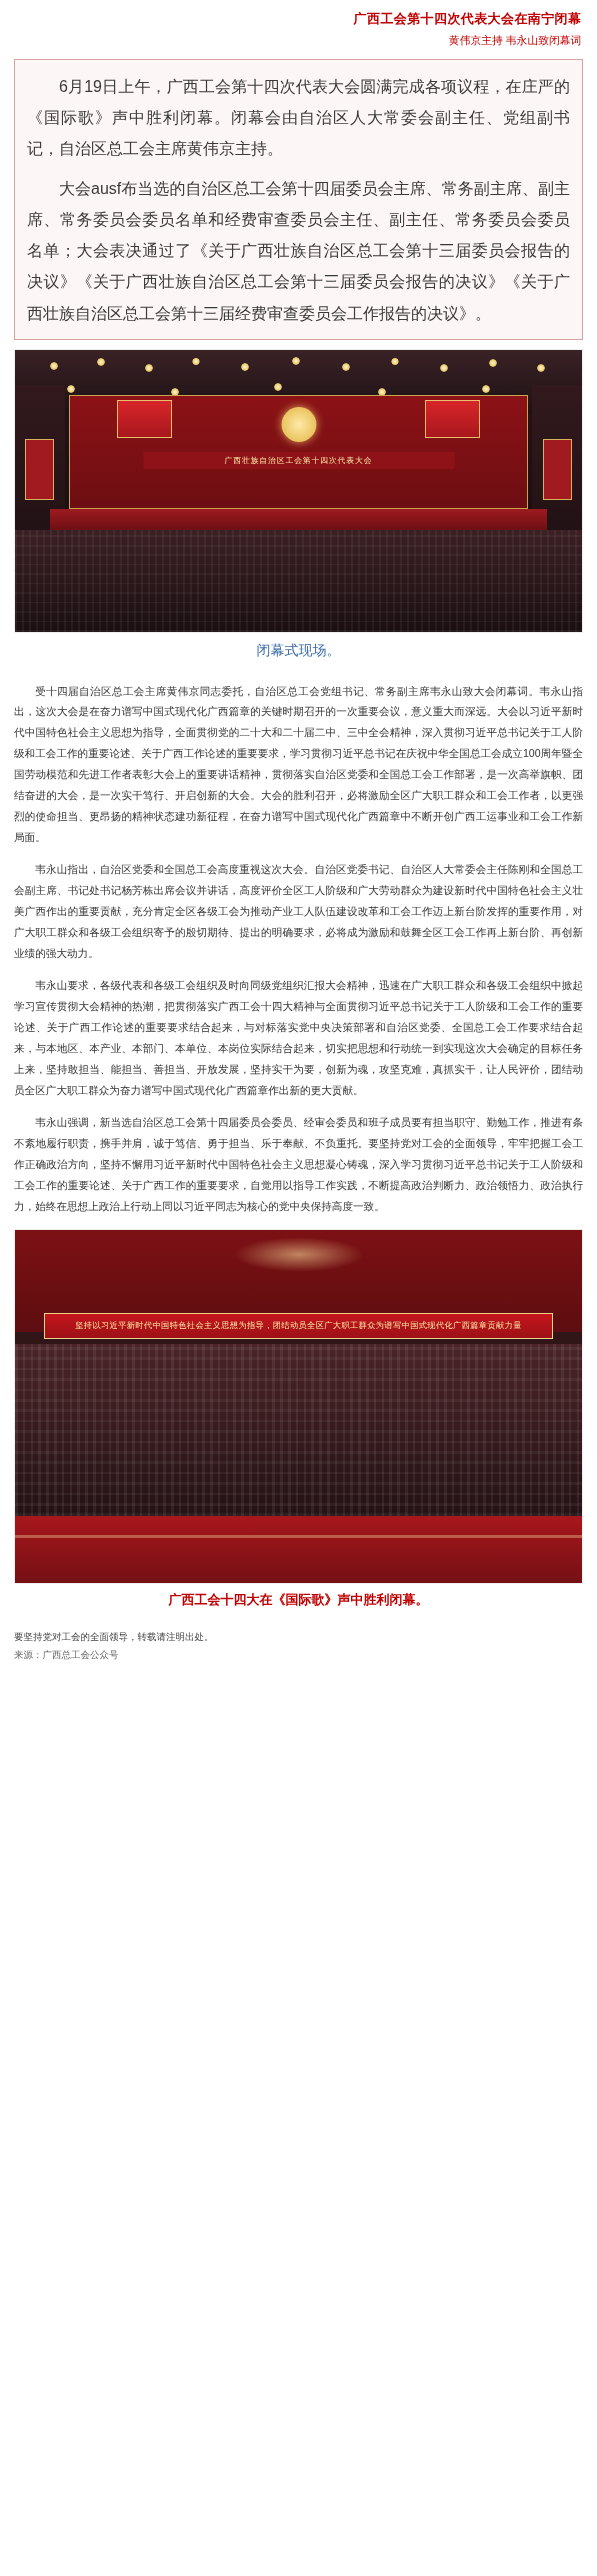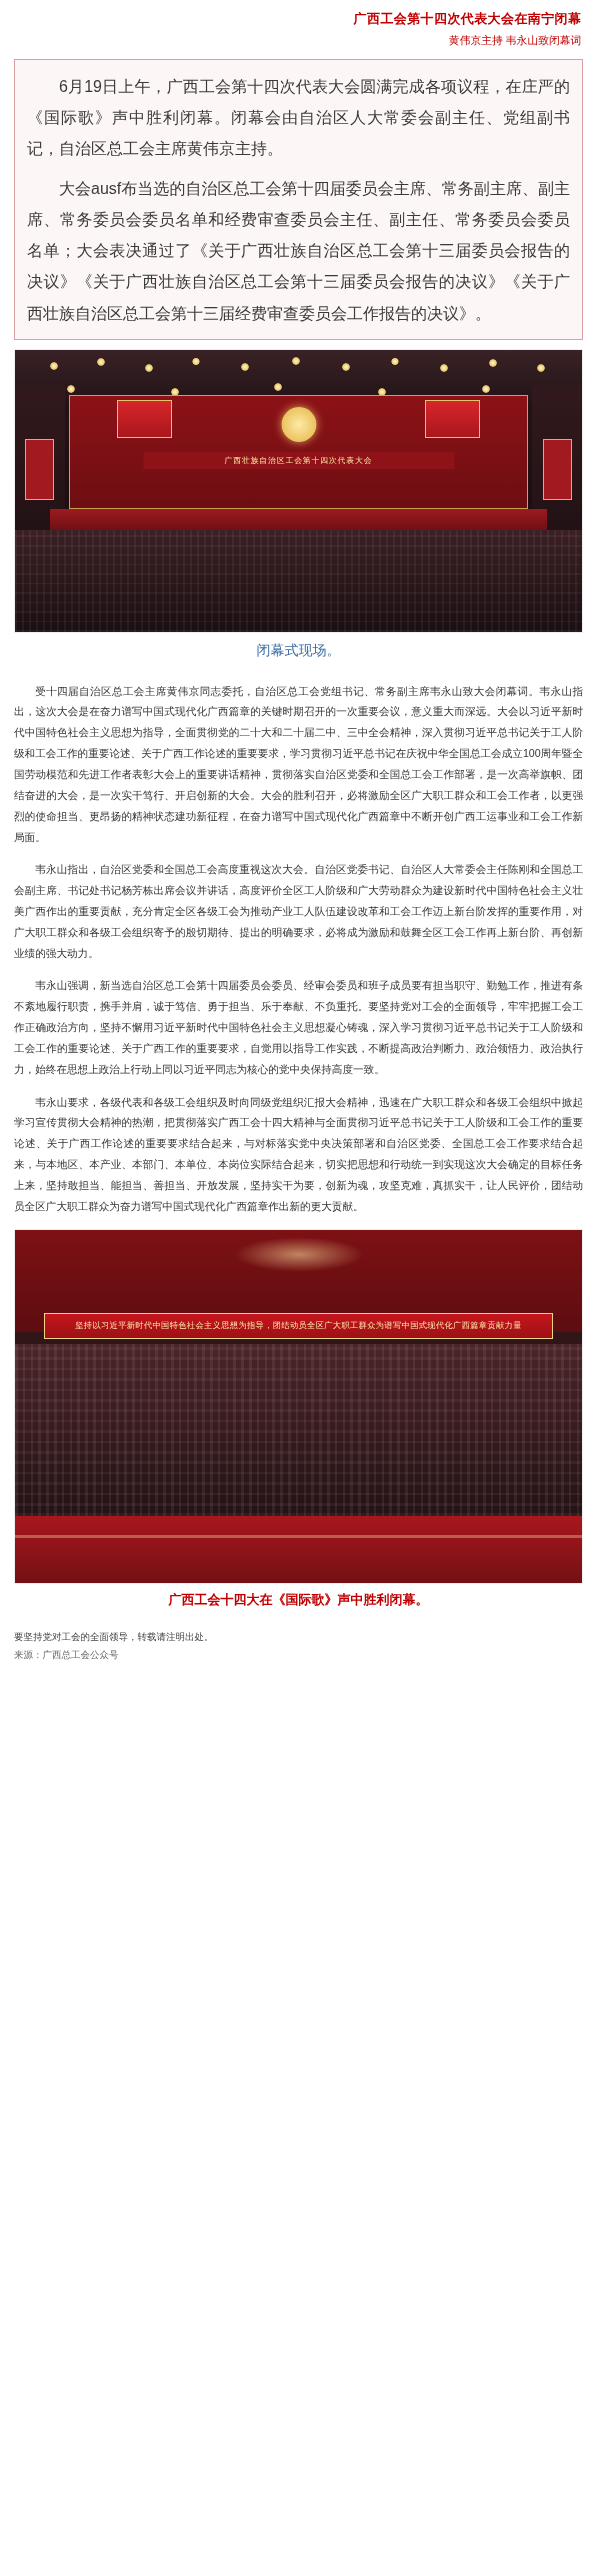--- a/index.html
+++ b/index.html
@@ -258,22 +258,22 @@
       <div class="banner">广西壮族自治区工会第十四次代表大会</div>
       <div class="stagefloor"></div>
       <div class="seats"></div>
     </div>
     <div class="caption">闭幕式现场。</div>
   </div>
 
   <div class="body-text">
     <p>受十四届自治区总工会主席黄伟京同志委托，自治区总工会党组书记、常务副主席韦永山致大会闭幕词。韦永山指出，这次大会是在奋力谱写中国式现代化广西篇章的关键时期召开的一次重要会议，意义重大而深远。大会以习近平新时代中国特色社会主义思想为指导，全面贯彻党的二十大和二十届二中、三中全会精神，深入贯彻习近平总书记关于工人阶级和工会工作的重要论述、关于广西工作论述的重要要求，学习贯彻习近平总书记在庆祝中华全国总工会成立100周年暨全国劳动模范和先进工作者表彰大会上的重要讲话精神，贯彻落实自治区党委和全国总工会工作部署，是一次高举旗帜、团结奋进的大会，是一次实干笃行、开启创新的大会。大会的胜利召开，必将激励全区广大职工群众和工会工作者，以更强烈的使命担当、更昂扬的精神状态建功新征程，在奋力谱写中国式现代化广西篇章中不断开创广西工运事业和工会工作新局面。</p>
     <p>韦永山指出，自治区党委和全国总工会高度重视这次大会。自治区党委书记、自治区人大常委会主任陈刚和全国总工会副主席、书记处书记杨芳栋出席会议并讲话，高度评价全区工人阶级和广大劳动群众为建设新时代中国特色社会主义壮美广西作出的重要贡献，充分肯定全区各级工会为推动产业工人队伍建设改革和工会工作迈上新台阶发挥的重要作用，对广大职工群众和各级工会组织寄予的殷切期待、提出的明确要求，必将成为激励和鼓舞全区工会工作再上新台阶、再创新业绩的强大动力。</p>
+    <p>韦永山要求，各级代表和各级工会组织及时向同级党组织汇报大会精神，迅速在广大职工群众和各级工会组织中掀起学习宣传贯彻大会精神的热潮，把贯彻落实广西工会十四大精神与全面贯彻习近平总书记关于工人阶级和工会工作的重要论述、关于广西工作论述的重要要求结合起来，与对标落实党中央决策部署和自治区党委、全国总工会工作要求结合起来，与本地区、本产业、本部门、本单位、本岗位实际结合起来，切实把思想和行动统一到实现这次大会确定的目标任务上来，坚持敢担当、能担当、善担当、开放发展，坚持实干为要，创新为魂，攻坚克难，真抓实干，让人民评价，团结动员全区广大职工群众为奋力谱写中国式现代化广西篇章作出新的更大贡献。</p>
     <p>韦永山强调，新当选自治区总工会第十四届委员会委员、经审会委员和班子成员要有担当职守、勤勉工作，推进有条不紊地履行职责，携手并肩，诚于笃信、勇于担当、乐于奉献、不负重托。要坚持党对工会的全面领导，牢牢把握工会工作正确政治方向，坚持不懈用习近平新时代中国特色社会主义思想凝心铸魂，深入学习贯彻习近平总书记关于工人阶级和工会工作的重要论述、关于广西工作的重要要求，自觉用以指导工作实践，不断提高政治判断力、政治领悟力、政治执行力，始终在思想上政治上行动上同以习近平同志为核心的党中央保持高度一致。</p>
-    <p>韦永山要求，各级代表和各级工会组织及时向同级党组织汇报大会精神，迅速在广大职工群众和各级工会组织中掀起学习宣传贯彻大会精神的热潮，把贯彻落实广西工会十四大精神与全面贯彻习近平总书记关于工人阶级和工会工作的重要论述、关于广西工作论述的重要要求结合起来，与对标落实党中央决策部署和自治区党委、全国总工会工作要求结合起来，与本地区、本产业、本部门、本单位、本岗位实际结合起来，切实把思想和行动统一到实现这次大会确定的目标任务上来，坚持敢担当、能担当、善担当、开放发展，坚持实干为要，创新为魂，攻坚克难，真抓实干，让人民评价，团结动员全区广大职工群众为奋力谱写中国式现代化广西篇章作出新的更大贡献。</p>
   </div>
 
   <div class="figure">
     <div class="photo closing">
       <div class="topband"></div>
       <div class="glow"></div>
       <div class="redbanner">坚持以习近平新时代中国特色社会主义思想为指导，团结动员全区广大职工群众为谱写中国式现代化广西篇章贡献力量</div>
       <div class="crowd"></div>
       <div class="deskrow"></div>
     </div>

